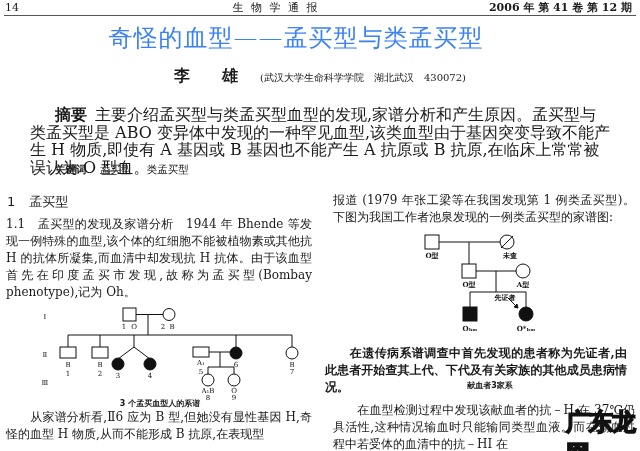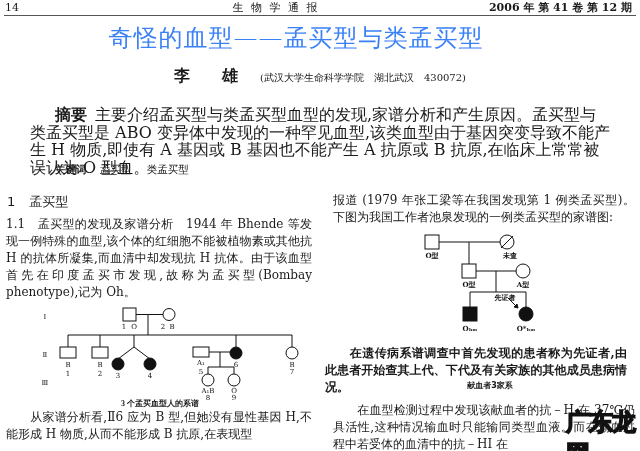--- a/index.html
+++ b/index.html
@@ -105,22 +105,22 @@
       <text x="171" y="69">5</text>
     <text x="206" y="62">6</text>
     <text x="262" y="62">B</text>
       <text x="262" y="69">7</text>
     <text x="178" y="88">A₁B</text>
       <text x="178" y="95">8</text>
     <text x="204" y="88">O</text>
       <text x="204" y="95">9</text>
   </g>
 </svg>
-<div class="abs caption" style="left:60px;top:398px;width:200px;font-family:Liberation Serif, serif;">3 个孟买血型人的系谱</div>
-<div class="abs col" style="left:6px;top:409px;width:306px;">　　从家谱分析看,Ⅱ6 应为 B 型,但她没有显性基因 H,不能形成 H 物质,从而不能形成 B 抗原,在表现型</div>
+<div class="abs caption" style="left:60px;top:398px;width:200px;">3 个孟买血型人的系谱</div>
+<div class="abs col" style="left:6px;top:409px;width:306px;">　　从家谱分析看,Ⅱ6 应为 B 型,但她没有显性基因 H,奇怪的血型 H 物质,从而不能形成 B 抗原,在表现型</div>
 
 <div class="abs col" style="left:333px;top:192px;width:302px;">报道 (1979 年张工梁等在我国发现第 1 例类孟买型)。下图为我国工作者池泉发现的一例类孟买型的家谱图:</div>
 
 <svg class="abs" style="left:420px;top:234px;" width="140" height="100" viewBox="0 0 140 100">
   <g stroke="#111" stroke-width="1" fill="none">
     <rect x="5" y="1" width="14" height="14" fill="#fff"></rect>
     <line x1="19" y1="8" x2="80" y2="8"></line>
     <ellipse cx="87" cy="8" rx="7" ry="7" fill="#fff"></ellipse>
     <line x1="81" y1="14" x2="93" y2="2"></line>
     <line x1="49" y1="8" x2="49" y2="30"></line>

